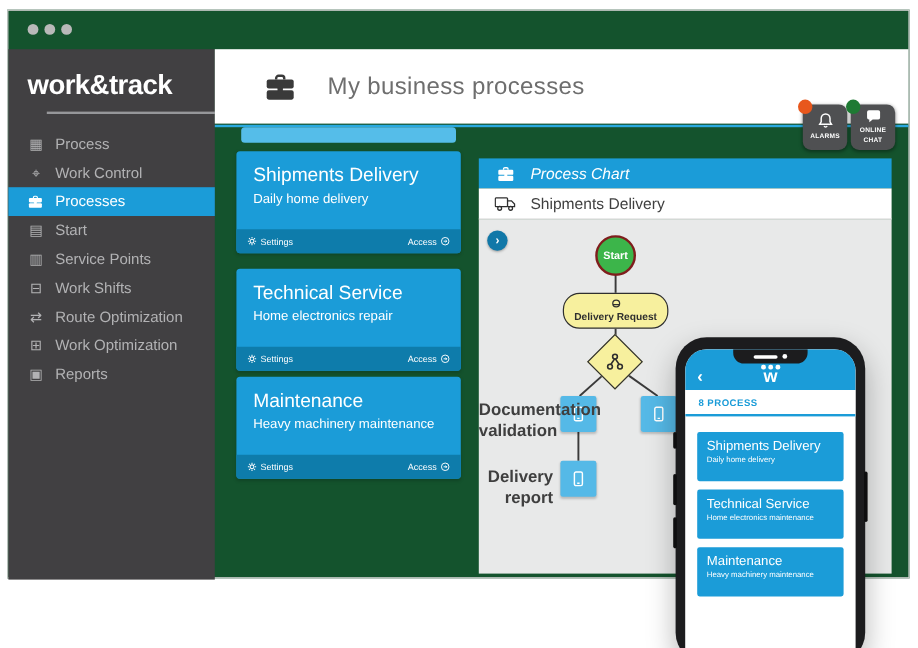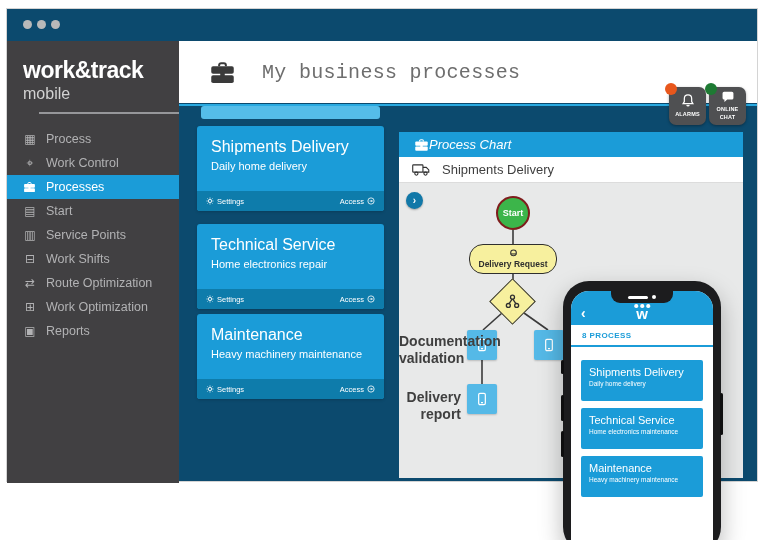--- a/index.html
+++ b/index.html
@@ -3,41 +3,41 @@
 <meta charset="utf-8">
 <style>
   * { margin:0; padding:0; box-sizing:border-box; }
   html,body { width:765px; height:540px; }
   body { position:relative; overflow:hidden; background:#fff;
          font-family:"Liberation Sans","DejaVu Sans",sans-serif; }
   svg { display:block; }
 
   
   .app-window { position:absolute; left:6px; top:8px; width:752px; height:474px;
-                background:#0c4a6e; border:1px solid #d4d4d4; }
+                background:#14532d; border:1px solid #d4d4d4; }
   .chrome-dots { position:absolute; top:11px; left:16px; display:flex; gap:5px; cursor:pointer; }
   .chrome-dots i { width:9px; height:9px; border-radius:50%; background:#b9b9b9; }
 
   
   .sidebar { position:absolute; left:0; top:32px; width:172px; height:442px; background:#414042; }
   .brand { padding:16px 0 0 16px; }
   .brand-title { color:#fff; font-size:23px; font-weight:bold; letter-spacing:-0.5px; }
   .brand-sub { color:#d2d2d2; font-size:16px; margin-top:1px; }
   .brand-rule { margin:9px 0 0 16px; width:140px; border-top:2px solid #96979a; }
   .menu { margin-top:13px; }
   .menu-item { display:flex; align-items:center; gap:9px; height:24px; padding-left:16px;
                color:#b2b2b4; font-size:12.5px; cursor:pointer; }
   .menu-item .mi { width:14px; text-align:center; font-size:12px; line-height:1; }
   .menu-item.active { background:#1b9cd8; color:#fff; }
   .mi-svg { width:13px; color:#b2b2b4; }
   .menu-item.active .mi-svg { color:#fff; }
 
   
   .main-header { position:absolute; left:172px; top:32px; right:0; height:62px;
-                 display:flex; align-items:center; padding-left:30px; background:#fff;font-family:Liberation Mono, monospace; }
+                 display:flex; align-items:center; padding-left:41px; background:#fff; }
   .header-briefcase { color:#3a3a3a; width:27px; }
   .page-title { font-size:20px; color:#6e6e6e; margin-left:26px; letter-spacing:.3px; }
   .header-rule { position:absolute; left:172px; right:0; top:95px; height:2px; background:#29a9e0; }
 
   .quick-actions { position:absolute; top:78px; right:11px; display:flex; gap:3px; z-index:6; }
   .qa-btn { position:relative; width:37px; height:38px; background:#4f5052; border-radius:7px;
             color:#fff; display:flex; flex-direction:column; align-items:center;
             justify-content:center; gap:3px; box-shadow:0 1px 3px rgba(0,0,0,.35); cursor:pointer; }
   .qa-label { font-size:5.5px; font-weight:bold; text-align:center; line-height:1.35; letter-spacing:.2px; }
   .qa-badge { position:absolute; top:-4px; left:-4px; width:12px; height:12px; border-radius:50%; }
@@ -53,21 +53,21 @@
   .pc-footer { position:absolute; left:0; right:0; bottom:0; height:20px; background:#0e7cab;
                border-radius:0 0 3px 3px; display:flex; align-items:center;
                justify-content:space-between; padding:0 9px; font-size:7.5px; }
   .pc-action { display:flex; align-items:center; gap:3px; cursor:pointer; }
   .pc-ico { width:8px; color:#fff; }
   .card-1 { top:117px; } .card-2 { top:215px; } .card-3 { top:305px; }
 
   
   .chart-panel { position:absolute; left:392px; top:123px; width:344px; height:347px; }
   .cp-header { height:25px; background:#1b9cd8; color:#fff; display:flex; align-items:center;
-               padding-left:15px; }
+               padding-left:15px; gap:13px; }
   .cp-header .header-bc { width:15px; color:#fff; }
   .cp-title { font-style:italic; font-size:13px; }
   .cp-sub { height:26px; background:#fff; border-bottom:1px solid #dcdcdc; display:flex;
             align-items:center; padding-left:13px; gap:11px; color:#3f3f3f; }
   .cp-sub .truck { width:19px; color:#2f2f2f; }
   .cp-sub-title { font-size:13px; }
   .cp-body { position:relative; height:295px; background:#e8e9e9; }
   .collapse-btn { position:absolute; left:7px; top:9px; width:17px; height:17px; border-radius:50%;
                   background:#1178a8; color:#fff; font-size:10px; font-weight:bold; display:flex;
                   align-items:center; justify-content:center; box-shadow:0 1px 2px rgba(0,0,0,.3);
@@ -130,21 +130,20 @@
 
   <div class="chrome-dots">
     <i></i>
     <i></i>
     <i></i>
   </div>
 
   <div class="sidebar">
     <div class="brand">
       <div class="brand-title">work&amp;track</div>
-      <div class="brand-sub">mobile</div>
       <div class="brand-rule"></div>
     </div>
     <div class="menu">
       <div class="menu-item">
         <span class="mi">▦</span>
         <span>Process</span>
       </div>
       <div class="menu-item">
         <span class="mi">⌖</span>
         <span>Work Control</span>

